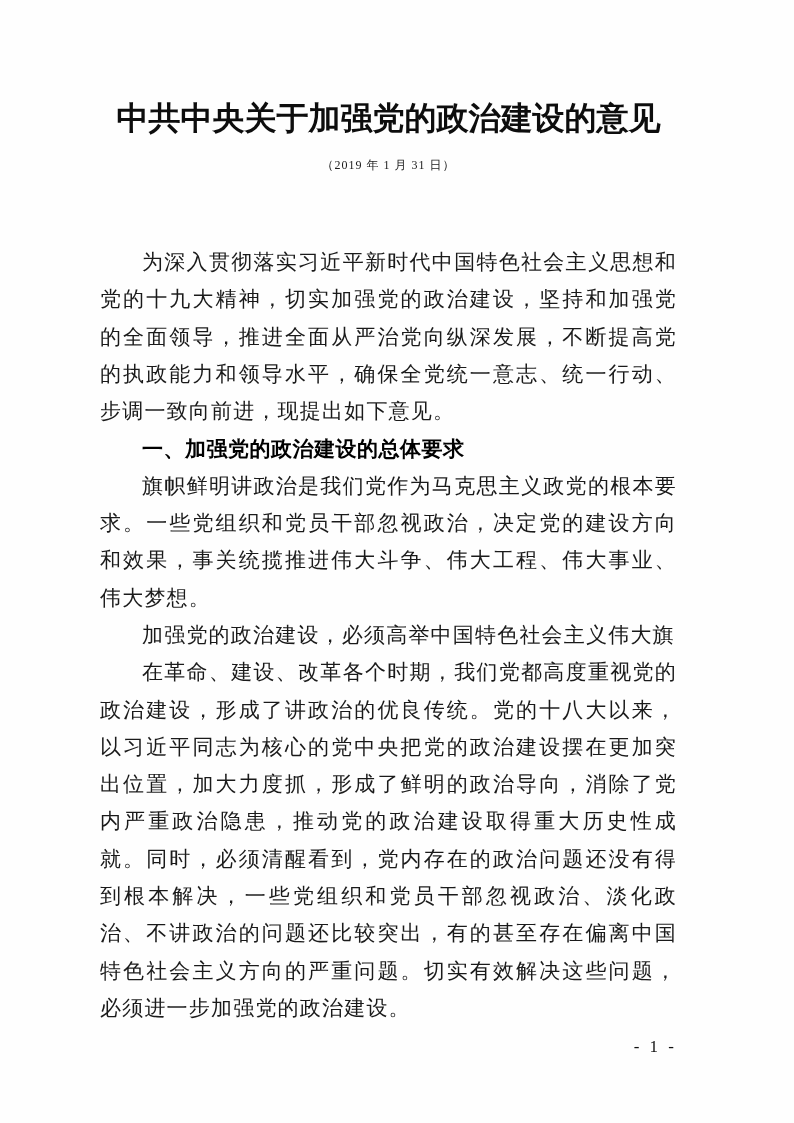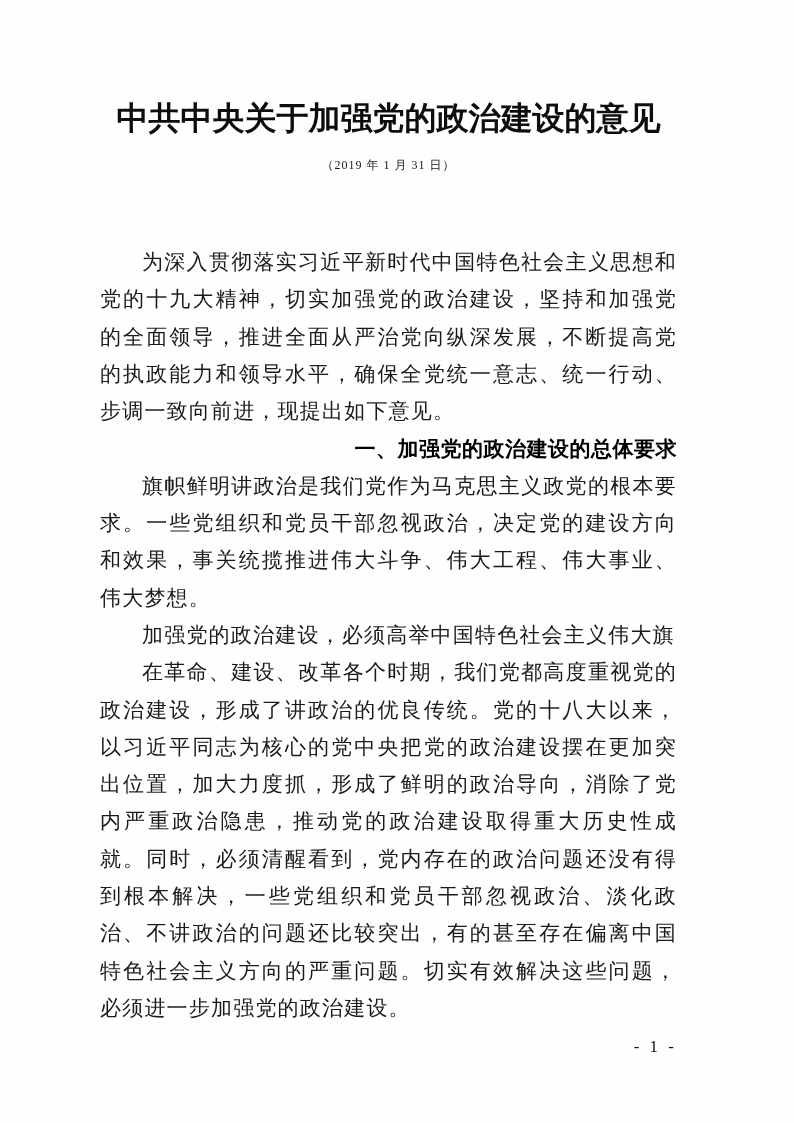--- a/index.html
+++ b/index.html
@@ -62,21 +62,21 @@
   .doc-body h2.section-heading {
     margin: 0;
     padding: 0;
     text-indent: 2em;
     font-size: 21px;
     line-height: 37.3px;
     font-weight: bold;
     letter-spacing: 0.5px;
     font-family: "Liberation Sans", sans-serif;
     color: #000000;
-    text-align: right;
+    text-align: left;
   }
   .page-footer {
     position: absolute;
     top: 1036px;
     left: 100px;
     width: 577px;
     text-align: right;
     font-size: 17px;
     line-height: 22px;
     letter-spacing: 3px;

